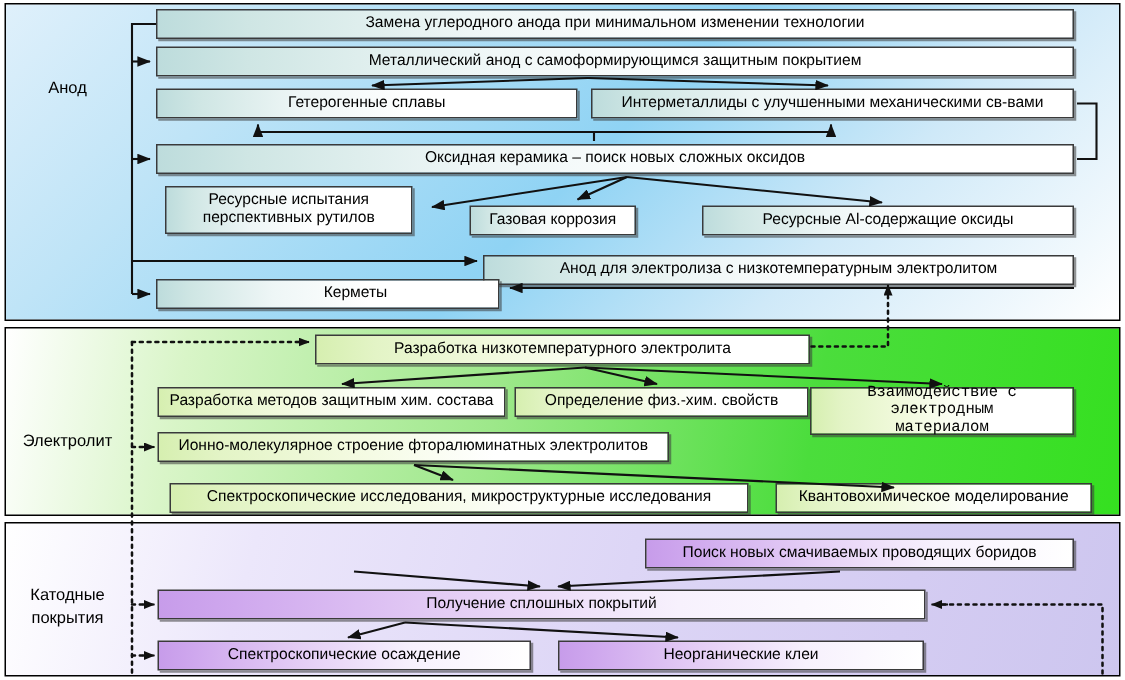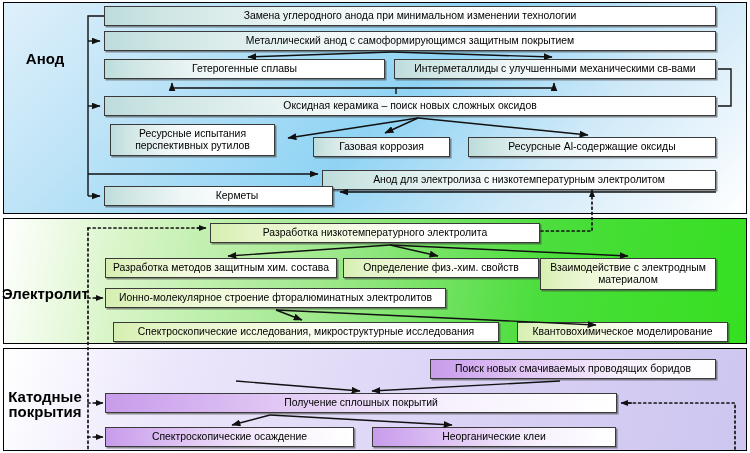--- a/index.html
+++ b/index.html
@@ -10,21 +10,21 @@
   
   .band{position:absolute;left:3px;right:3px;border:1px solid #000;box-sizing:border-box;}
   #band-anode{top:2px;height:212px;
       background:linear-gradient(135deg,#dff0fb 0%,#bfe4f7 22%,#8fd3f4 52%,#cfe9f8 74%,#ffffff 100%);}
   #band-electrolyte{top:218px;height:126px;
       background:linear-gradient(100deg,#ffffff 0%,#d9f5c8 16%,#9de88a 44%,#4bdd3c 72%,#35e020 100%);}
   #band-cathode{top:348px;height:103px;
       background:linear-gradient(105deg,#ffffff 0%,#ece7fb 22%,#ddd6f6 55%,#d4ccf2 80%,#cdc6ef 100%);}
 
   
-  .sect-title{position:absolute;font-weight:bold;font-size:15px;color:#000;
+  .sect-title{position:absolute;font-weight:normal;font-size:11px;color:#000;
       text-align:center;line-height:14px;letter-spacing:0px;}
 
   
   .node{position:absolute;box-sizing:border-box;border:1.6px solid #3a3a3a;
       display:flex;align-items:center;justify-content:flex-start;text-align:center;
       font-size:10.4px;color:#000;line-height:11.6px;padding:0 3px;
       box-shadow:1.5px 1.5px 0 rgba(60,60,60,.55);}
   .n-anode{background:linear-gradient(90deg,#bddcdc 0%,#cfe6e4 10%,#eef6f6 34%,#ffffff 62%,#ffffff 100%);}
   .n-elec{background:linear-gradient(90deg,#d6efb0 0%,#e3f4c6 12%,#f2fade 36%,#ffffff 66%,#ffffff 100%);}
   .n-cath{background:linear-gradient(90deg,#c79cea 0%,#cfa8ee 10%,#e4cdf5 38%,#f7f1fd 68%,#ffffff 100%);}
@@ -68,21 +68,21 @@
 
   <div class="node n-anode" style="left:104px;top:96px;width:612px;height:20px;">
     <span>Оксидная керамика – поиск новых сложных оксидов</span>
     </div>
 
   <div class="node n-anode" style="left:110px;top:124px;width:165px;height:32px;">
     <span style="white-space:pre-line;">Ресурсные испытания
 перспективных рутилов</span>
     </div>
 
-  <div class="node n-anode" style="left:313px;top:137px;width:137px;height:20px;">
+  <div class="node n-anode" style="left:313px;top:137px;width:111px;height:20px;">
     <span>Газовая коррозия</span>
     </div>
 
   <div class="node n-anode" style="left:468px;top:137px;width:248px;height:20px;">
     <span>Ресурсные Al-содержащие оксиды</span>
     </div>
 
   <div class="node n-anode" style="left:322px;top:170px;width:394px;height:20px;">
     <span>Анод для электролиза с низкотемпературным электролитом</span>
     </div>
@@ -97,21 +97,21 @@
 
   <div class="node n-elec" style="left:105px;top:258px;width:232px;height:20px;">
     <span>Разработка методов защитным хим. состава</span>
     </div>
 
   <div class="node n-elec" style="left:343px;top:258px;width:196px;height:20px;">
     <span>Определение физ.-хим. свойств</span>
     </div>
 
   <div class="node n-elec" style="left:540px;top:258px;width:176px;height:32px;">
-    <span style="white-space:pre-line;">Взаимодействие с электродным
+    <span style="white-space:pre-line;font-family:Liberation Mono, monospace;">Взаимодействие с электродным
 материалом</span>
     </div>
 
   <div class="node n-elec" style="left:105px;top:288px;width:341px;height:20px;">
     <span>Ионно-молекулярное строение фторалюминатных электролитов</span>
     </div>
 
   <div class="node n-elec" style="left:113px;top:322px;width:386px;height:20px;">
     <span>Спектроскопические исследования, микроструктурные исследования</span>
     </div>

